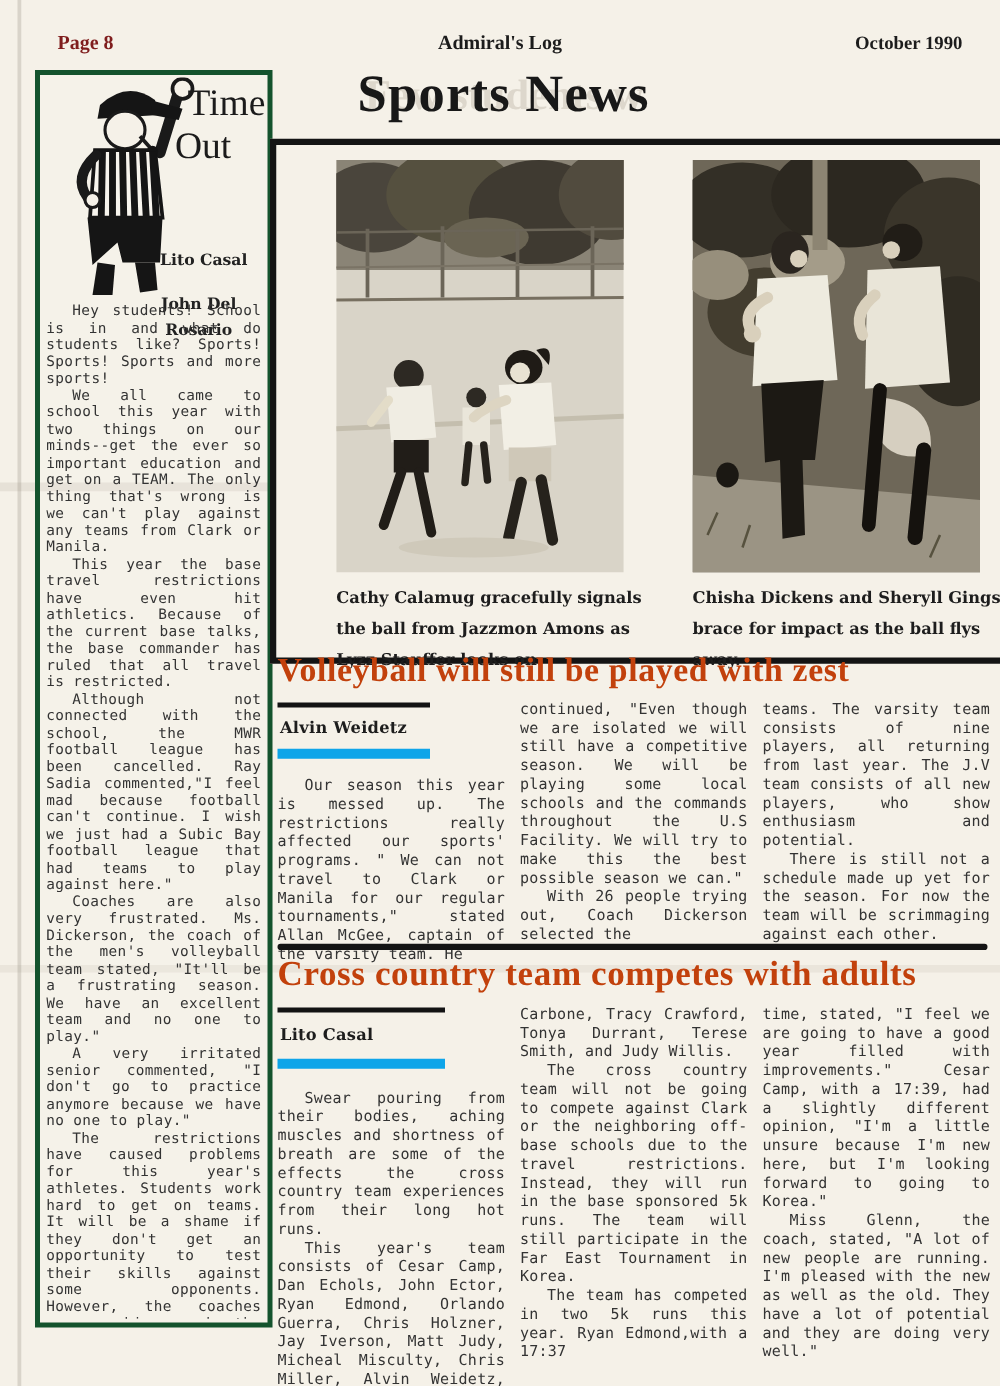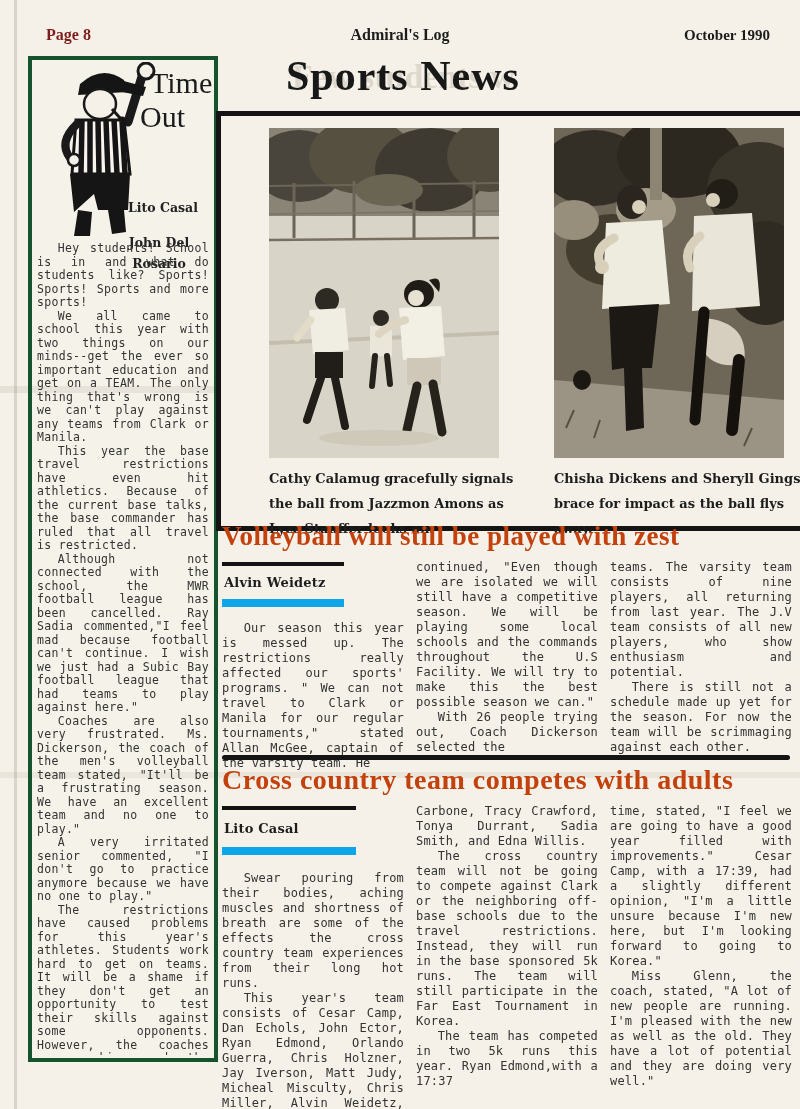--- a/index.html
+++ b/index.html
@@ -207,21 +207,21 @@
 
   <section class="article cc">
     <h2>Cross country team competes with adults</h2>
     <div class="cols">
       <div class="col">
         <div class="byline">Lito Casal</div>
         <p class="ind">Swear pouring from their bodies, aching muscles and shortness of breath are some of the effects the cross country team experiences from their long hot runs.</p>
         <p class="ind">This year's team consists of Cesar Camp, Dan Echols, John Ector, Ryan Edmond, Orlando Guerra, Chris Holzner, Jay Iverson, Matt Judy, Micheal Misculty, Chris Miller, Alvin Weidetz, Jennifer Bailey, Alli</p>
       </div>
       <div class="col">
-        <p>Carbone, Tracy Crawford, Tonya Durrant, Sadia Smith, and Edna Willis.</p>
+        <p>Carbone, Tracy Crawford, Tonya Durrant, Terese Smith, and Judy Willis.</p>
         <p class="ind">The cross country team will not be going to compete against Clark or the neighboring off-base schools due to the travel restrictions. Instead, they will run in the base sponsored 5k runs. The team will still participate in the Far East Tournament in Korea.</p>
         <p class="ind">The team has competed in two 5k runs this year.  Ryan Edmond,with a 17:37</p>
       </div>
       <div class="col">
         <p>time, stated, "I feel we are going to have a good year filled with improvements."  Cesar Camp, with a 17:39, had a slightly different opinion, "I'm a little unsure because I'm new here, but I'm looking forward to going to Korea."</p>
         <p class="ind">Miss Glenn, the coach, stated, "A lot of new people are running.  I'm pleased with the new as well as the old.  They have a lot of potential and they are doing very well."</p>
       </div>
     </div>
   </section>
 

